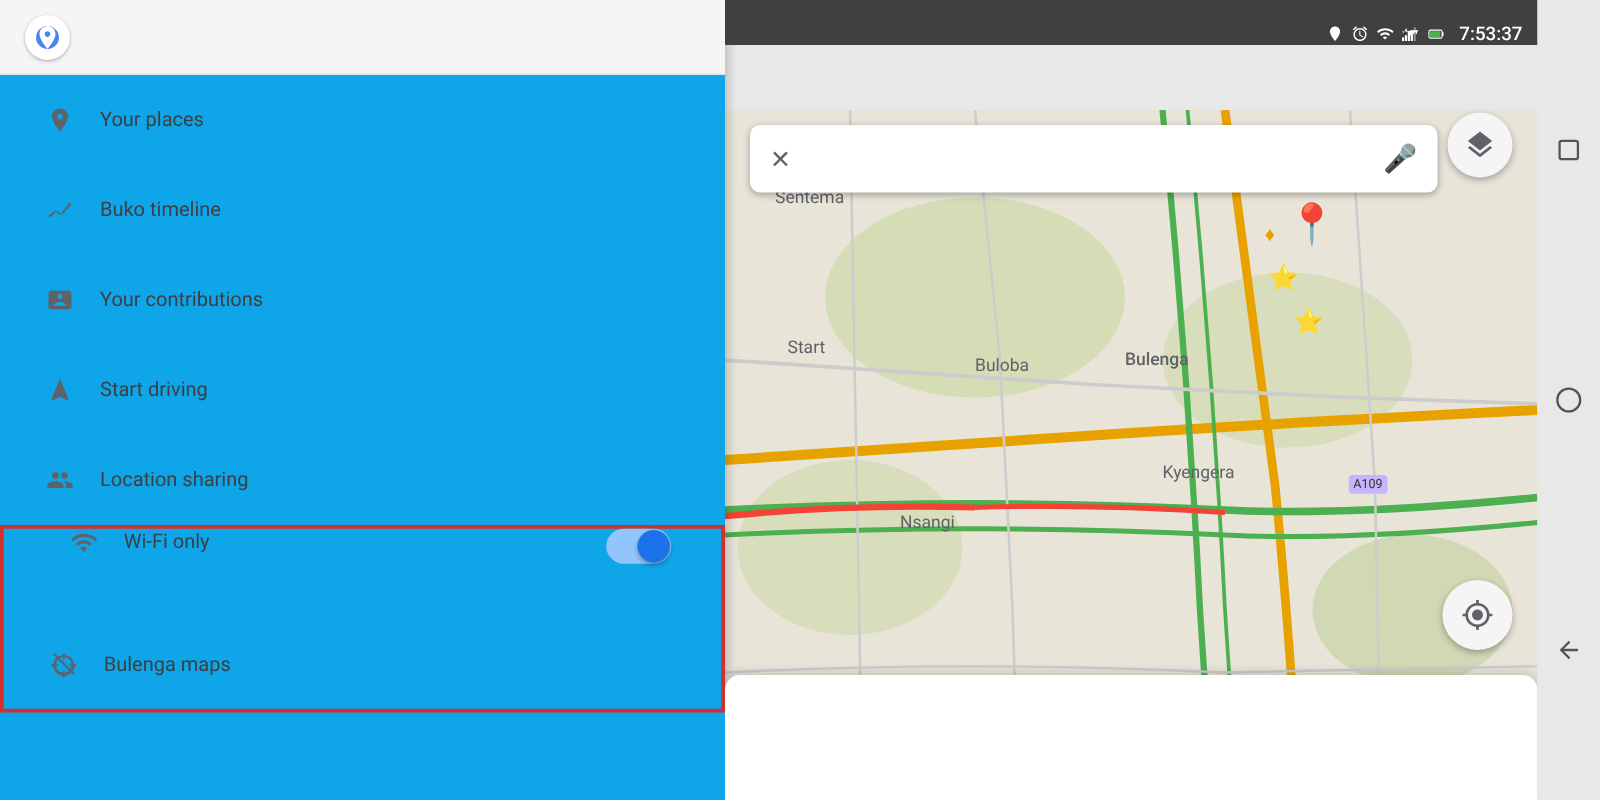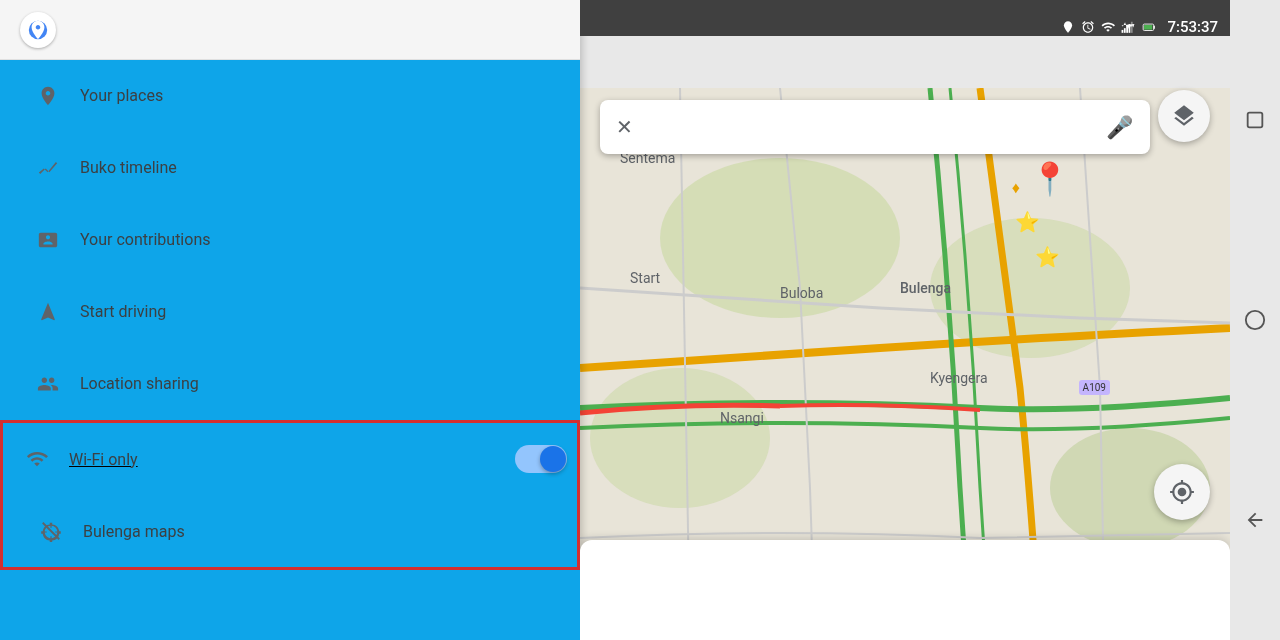--- a/index.html
+++ b/index.html
@@ -69,25 +69,24 @@
       margin-left: 8px;
     }
 
     .highlighted-section {
       border: 3px solid #d32f2f;
       margin: 0;
     }
 
     .wifi-item {
       display: flex;
-      align-items: center;
-      padding: 0 10px;
+      align-items: flex-start;
+      padding: 0 40px;
       height: 72px;
       cursor: pointer;
-      text-decoration: underline;
     }
 
     .offline-item {
       display: flex;
       align-items: center;
       padding: 0 24px;
       height: 72px;
       cursor: pointer;
     }
 

